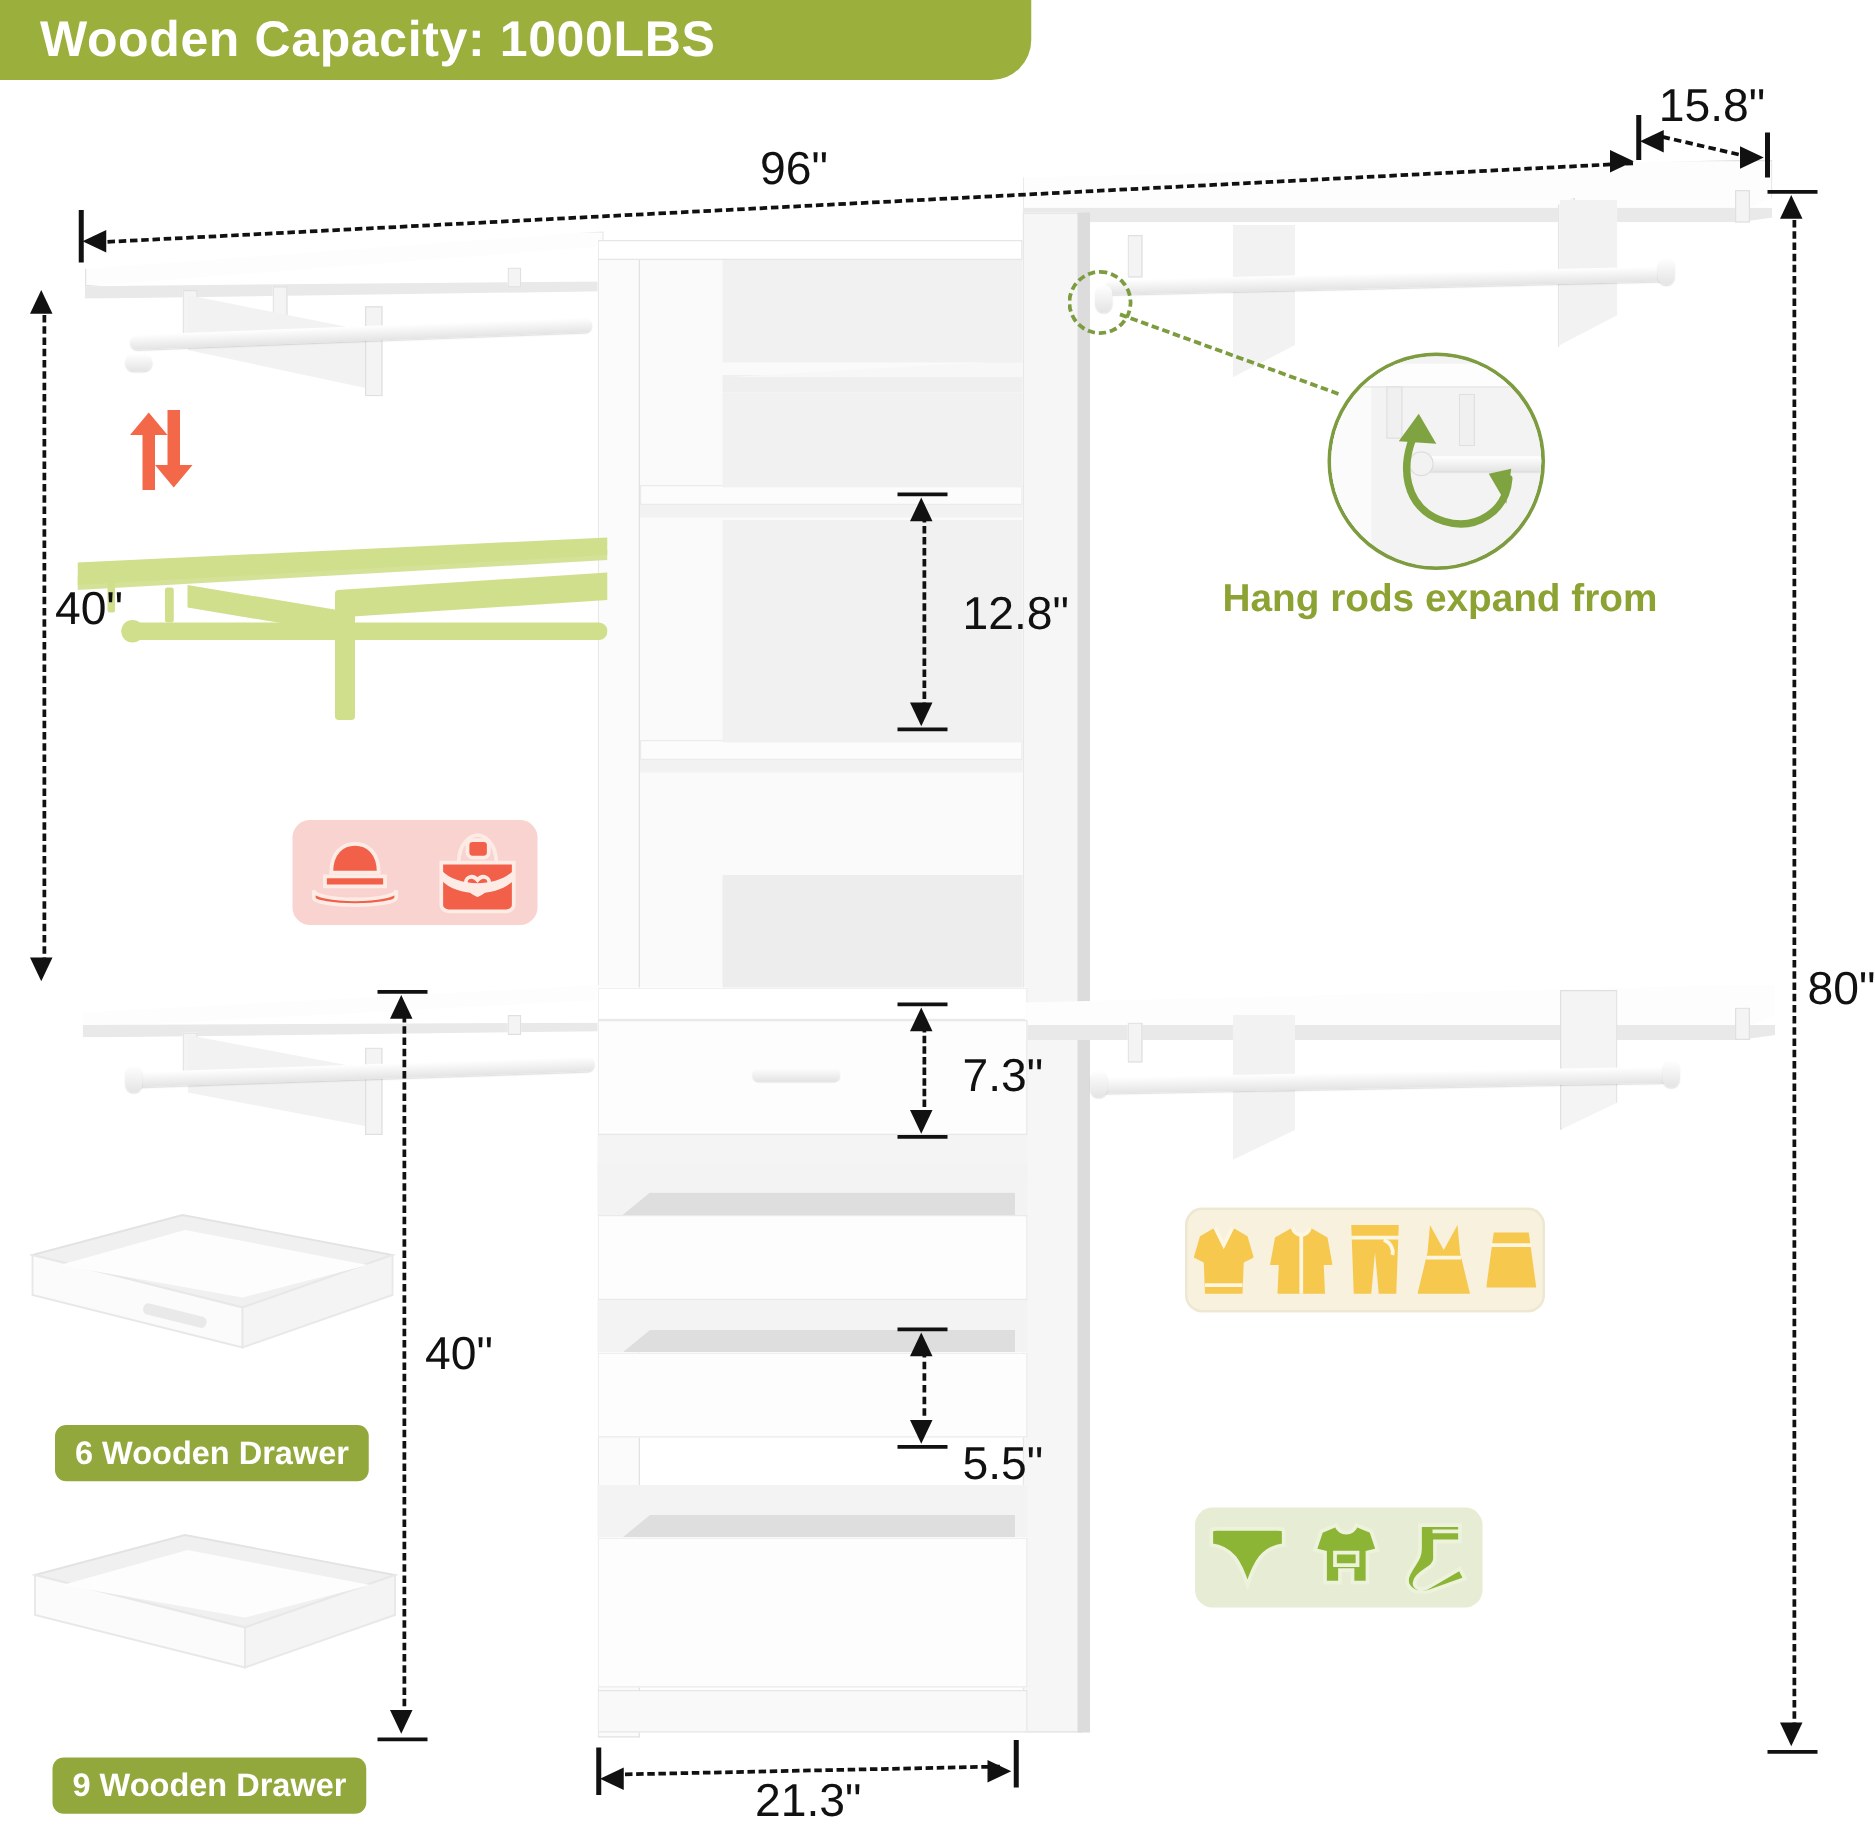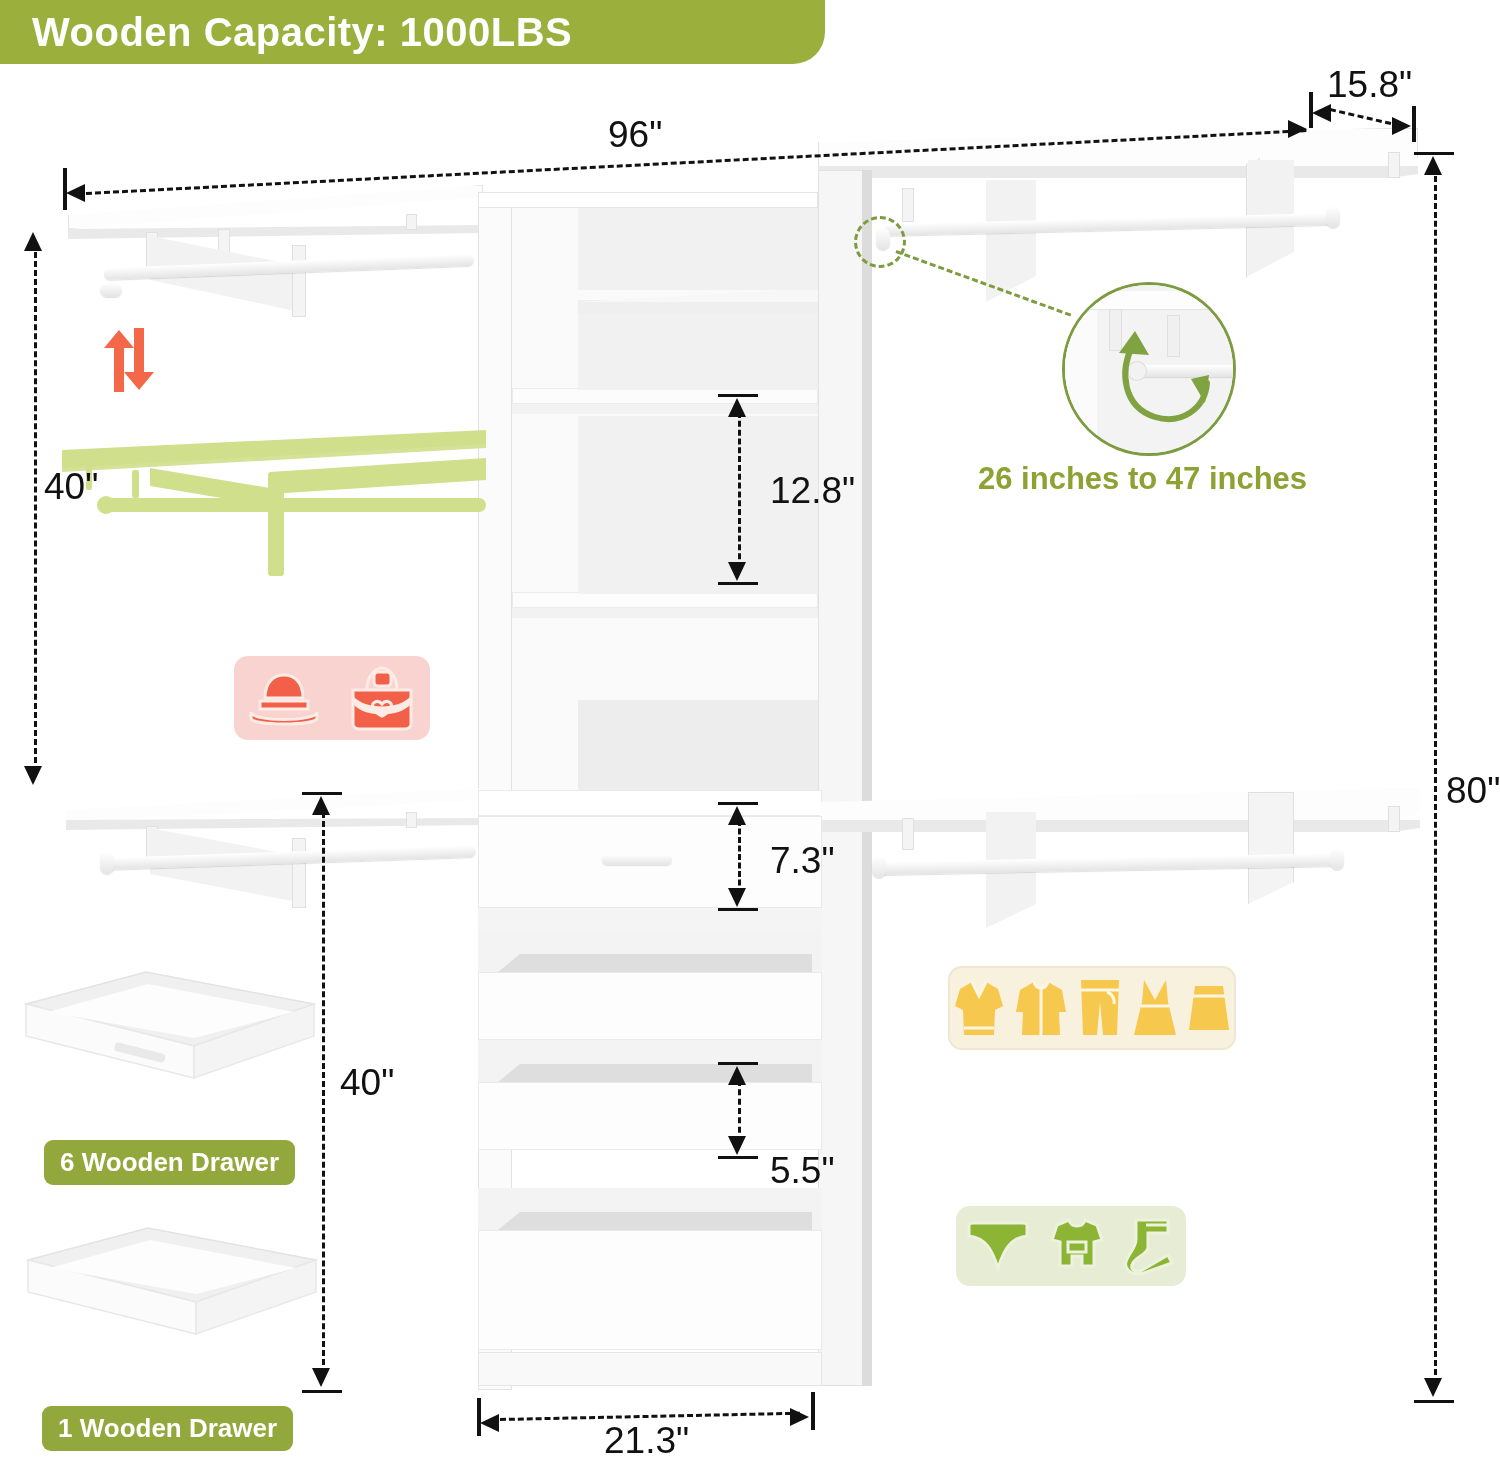--- a/index.html
+++ b/index.html
@@ -322,21 +322,21 @@
   <div class="abs" style="left:62px;top:76px;width:20px;height:20px;border-radius:50%;background:#f2f2f2;
               box-shadow:0 0 0 1px #dcdcdc inset;"></div>
   <svg class="abs" style="left:48px;top:20px;" width="110" height="125" viewBox="0 0 110 125">
     <path d="M20 40 C6 66 10 102 42 112 C68 120 92 104 94 78" fill="none" stroke="#7fa340" stroke-width="6" stroke-linecap="round"></path>
     <path d="M6 48 L22 26 L36 50 Z" fill="#7fa340"></path>
     <path d="M78 74 L96 70 L92 98 Z" fill="#7fa340"></path>
   </svg>
 </div>
 
 <div id="callout-text" class="abs" style="left:978px;top:460px;width:400px;">
-  <div>26 inches to 47 inches</div>
+  <div>Hang rods expand from</div>
 </div>
 
 <div id="badge-accessories" class="abs iconbar" style="left:234px;top:656px;width:196px;height:84px;">
   <svg width="74" height="56" viewBox="0 0 74 56">
     <g fill="#f2604a" stroke="#fdece6" stroke-width="3">
       <path d="M18 28 C18 12 27 5 37 5 C47 5 56 12 56 28 Z"></path>
       <path d="M13 31 L61 31 L61 39 L13 39 Z"></path>
       <path d="M4 42 C4 52 70 52 70 42 L70 48 C70 56 4 56 4 48 Z"></path>
     </g>
   </svg>
@@ -404,18 +404,18 @@
       <path d="M22 3 L44 3 L44 16 L24 16 L24 30 C24 38 10 40 8 48 C6 54 14 56 20 52 L44 38 L48 46 L20 56 C8 60 -2 52 3 42 C8 32 12 30 12 22 L12 3 Z"></path>
       <path d="M22 8 L44 8"></path>
     </g>
   </svg>
 </div>
 
 <div class="abs" style="left:44px;top:1140px;">
   <span class="lbl-chip">6 Wooden Drawer</span>
 </div>
 <div class="abs" style="left:42px;top:1406px;">
-  <span class="lbl-chip">1 Wooden Drawer</span>
+  <span class="lbl-chip">9 Wooden Drawer</span>
 </div>
 
 <div id="weight-badge" class="abs">
   <span class="txt">Wooden Capacity: 1000LBS</span>
 </div>
 
 </body></html>

